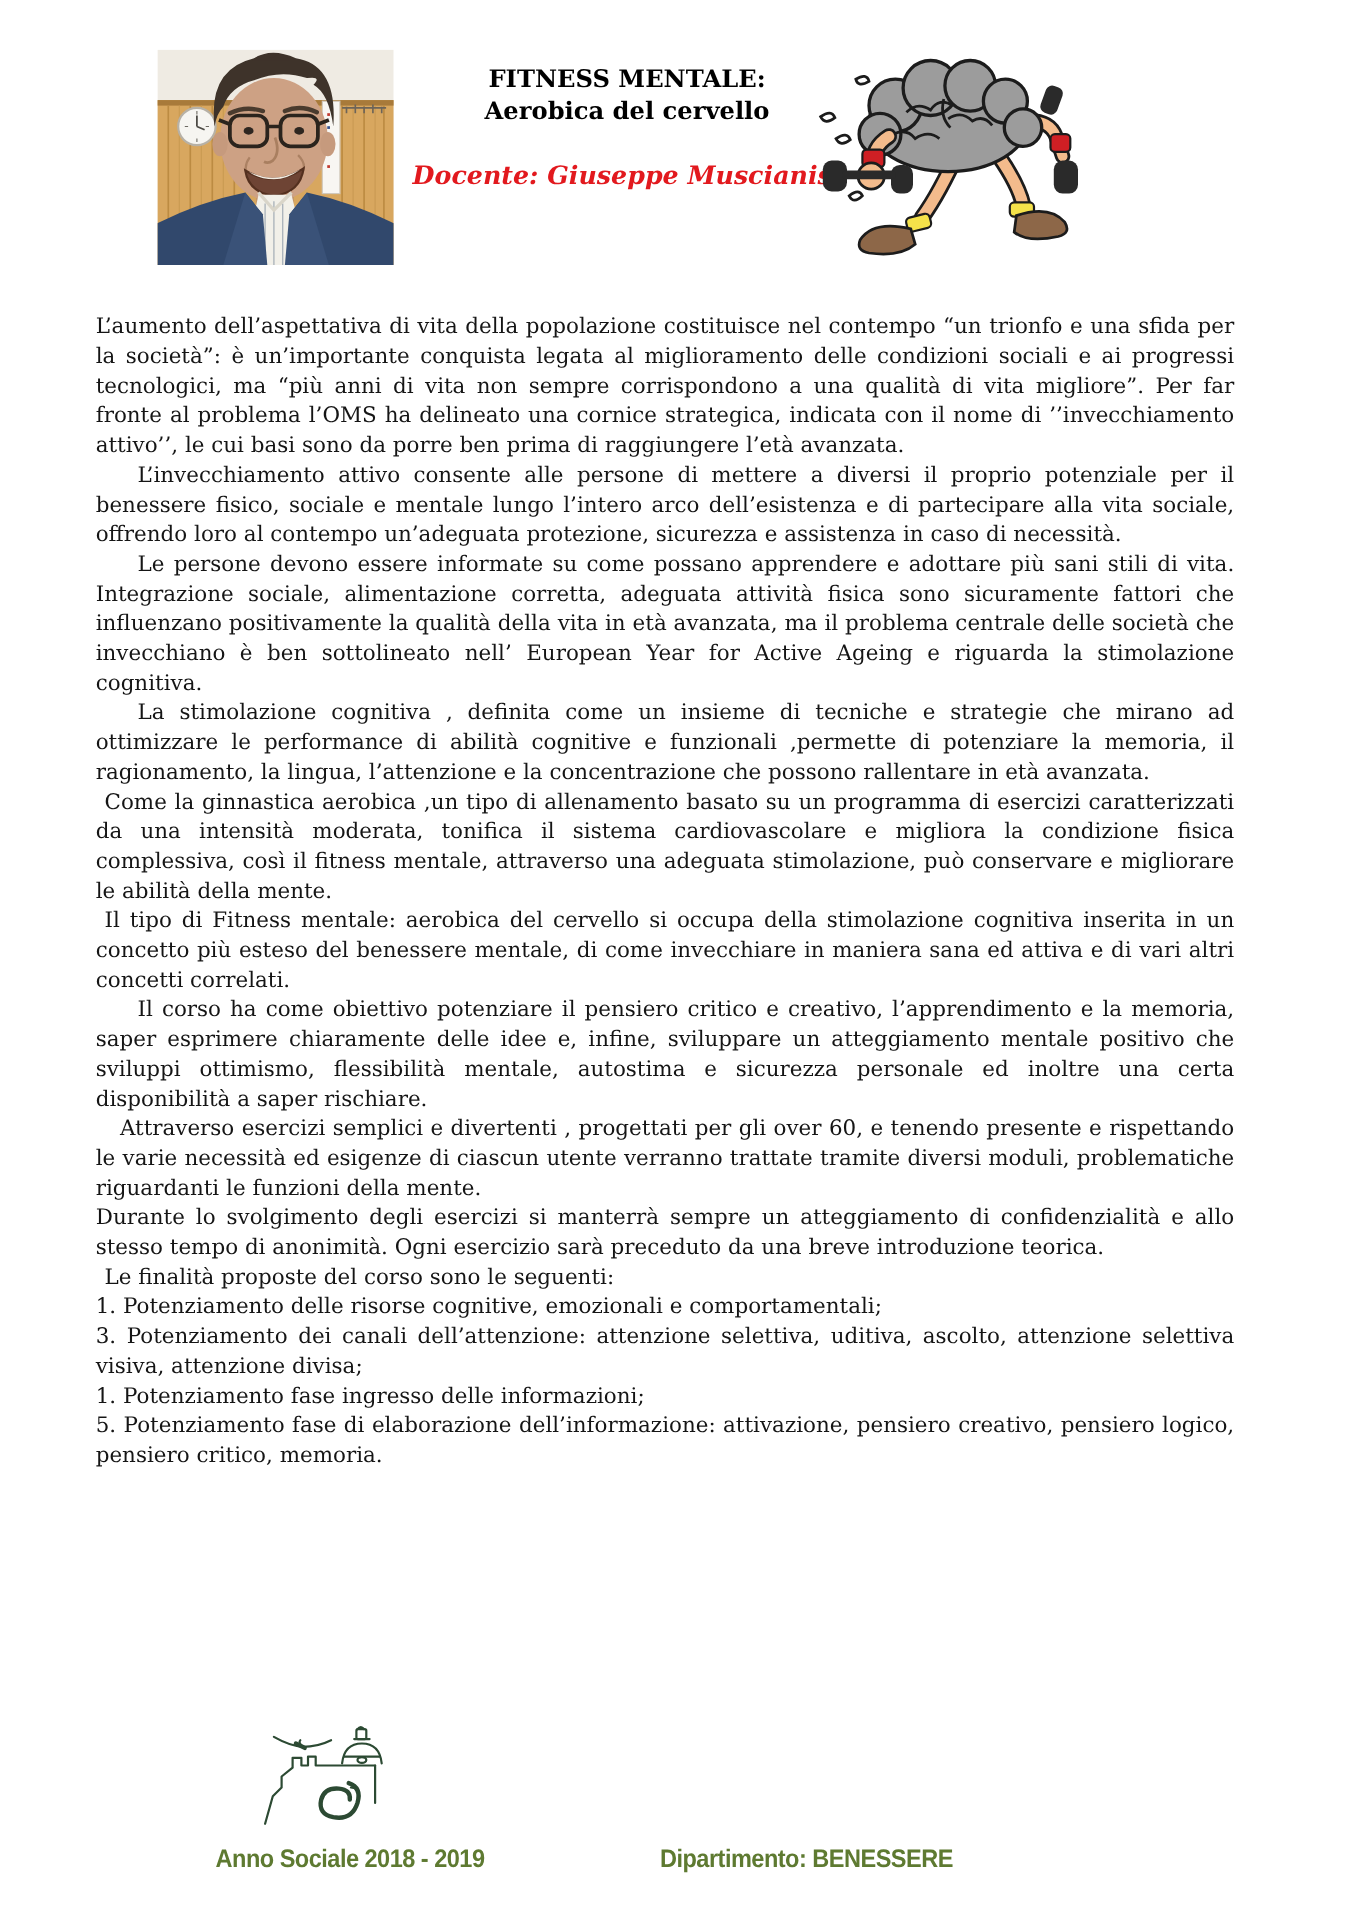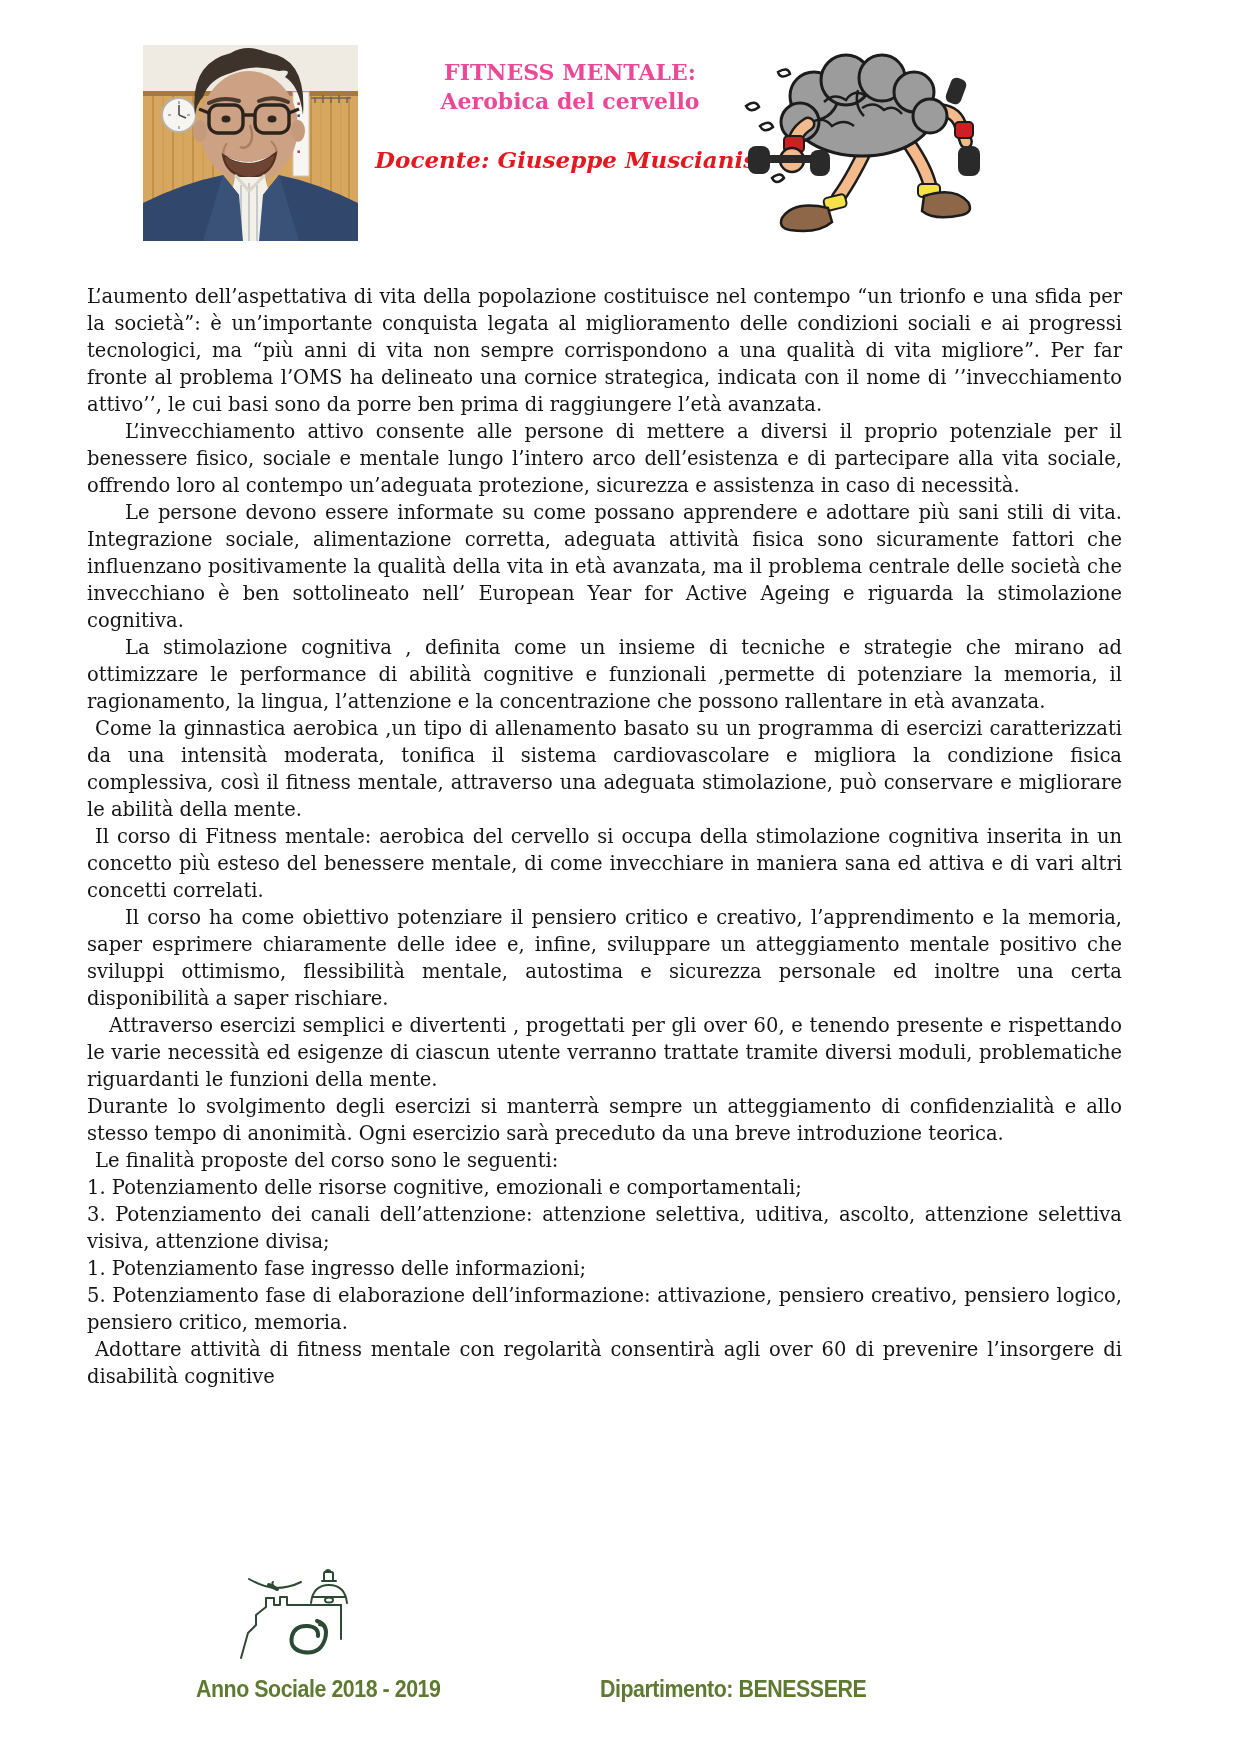--- a/index.html
+++ b/index.html
@@ -2,21 +2,21 @@
 <html><head>
 <meta charset="utf-8">
 <style>
   html,body{margin:0;padding:0;background:#9a9a9a;}
   .page{position:relative;width:1240px;height:1754px;background:#ffffff;margin:0 auto;
         font-family:"DejaVu Serif",serif;color:#151515;overflow:hidden;}
 
   
   .photo{position:absolute;left:143px;top:45px;width:215px;height:196px;overflow:hidden;}
   .titleblock{position:absolute;left:370px;top:58px;width:400px;text-align:center;
-              font-weight:bold;font-size:22px;line-height:29px;color:#ec4899;}
+              font-weight:bold;font-size:22px;line-height:29px;color:#000000;}
   .docente{position:absolute;left:345px;top:146px;width:450px;text-align:center;
            font-weight:bold;font-style:italic;font-size:23px;color:#e2191e;}
   .cartoon{position:absolute;left:712px;top:50px;width:278px;height:186px;}
 
   
   .bodytext{position:absolute;left:87px;top:283px;width:1035px;
             font-size:19.5px;line-height:27px;text-align:justify;}
   .bodytext p{margin:0;}
   .ind{text-indent:38px;}
   .ind-sm{text-indent:22px;}
@@ -172,30 +172,29 @@
       <rect x="54" y="105" width="48" height="8" rx="3" fill="#2a2a2a"></rect>
     </svg>
   </div>
 
   <div class="bodytext">
     <p>L’aumento dell’aspettativa di vita  della popolazione costituisce nel contempo “un trionfo e una sfida per la società”: è un’importante conquista legata al miglioramento delle condizioni sociali e ai progressi tecnologici, ma “più anni di vita non sempre corrispondono a una qualità di vita migliore”. Per far fronte al  problema l’OMS  ha delineato una cornice strategica, indicata con il nome di ’’invecchiamento attivo’’, le cui basi sono da porre ben prima di raggiungere  l’età avanzata.</p>
     <p class="ind">L’invecchiamento attivo consente alle persone di mettere a diversi il proprio potenziale per il benessere fisico, sociale e mentale lungo l’intero arco dell’esistenza e di  partecipare alla vita sociale, offrendo loro al contempo un’adeguata protezione, sicurezza e assistenza in caso di necessità.</p>
     <p class="ind">Le persone devono essere informate  su come possano apprendere e adottare  più sani stili di vita. Integrazione sociale, alimentazione corretta, adeguata attività fisica sono sicuramente fattori che influenzano positivamente  la qualità della vita in età avanzata, ma il problema centrale delle società che invecchiano è  ben sottolineato nell’ European Year for Active Ageing e riguarda la stimolazione cognitiva.</p>
     <p class="ind">La stimolazione cognitiva , definita come un insieme di tecniche e strategie che mirano ad ottimizzare le performance di abilità cognitive e funzionali ,permette di potenziare la memoria, il ragionamento, la lingua, l’attenzione e la concentrazione che possono rallentare in età avanzata.</p>
     <p class="ind-xs gap">Come la ginnastica aerobica ,un tipo di allenamento basato su un programma di esercizi caratterizzati da una intensità moderata, tonifica il sistema cardiovascolare e migliora la condizione fisica complessiva, così il fitness mentale, attraverso una adeguata stimolazione, può conservare e migliorare le abilità della mente.</p>
-    <p class="ind-xs"><span>Il corso di </span><span class="bold">Fitness mentale: aerobica del cervello</span><span>  si occupa della stimolazione cognitiva inserita in un concetto più esteso del benessere mentale, di come invecchiare in maniera sana ed attiva e di vari altri concetti correlati.</span></p>
+    <p class="ind-xs"><span>Il tipo di </span><span class="bold">Fitness mentale: aerobica del cervello</span><span>  si occupa della stimolazione cognitiva inserita in un concetto più esteso del benessere mentale, di come invecchiare in maniera sana ed attiva e di vari altri concetti correlati.</span></p>
     <p class="ind">Il corso ha come obiettivo potenziare  il pensiero critico e creativo, l’apprendimento e la memoria, saper esprimere chiaramente delle idee e, infine, sviluppare un atteggiamento mentale positivo che sviluppi ottimismo, flessibilità mentale, autostima e sicurezza personale ed inoltre una certa disponibilità a saper rischiare.</p>
     <p class="ind-sm">Attraverso esercizi semplici e divertenti , progettati per gli over 60, e tenendo presente e rispettando le varie necessità ed esigenze di ciascun utente  verranno trattate tramite diversi moduli, problematiche riguardanti  le funzioni della mente.</p>
     <p>Durante lo svolgimento degli esercizi si manterrà  sempre un atteggiamento di confidenzialità e allo stesso tempo di anonimità. Ogni esercizio sarà preceduto  da una breve introduzione teorica.</p>
     <p class="ind-xs">Le finalità proposte del corso sono le seguenti:</p>
     <p class="li">1. Potenziamento delle risorse cognitive, emozionali e comportamentali;</p>
     <p class="li">3. Potenziamento dei canali dell’attenzione: attenzione selettiva, uditiva, ascolto, attenzione selettiva visiva, attenzione divisa;</p>
     <p class="li">1. Potenziamento fase ingresso delle informazioni;</p>
     <p class="li">5. Potenziamento fase di elaborazione dell’informazione: attivazione, pensiero creativo, pensiero logico, pensiero critico, memoria.</p>
-    <p class="ind-xs gap-lg">Adottare attività di fitness mentale con regolarità consentirà agli over 60 di prevenire l’insorgere di disabilità cognitive</p>
   </div>
 
   <div class="logo">
     <svg width="140" height="110" viewBox="0 0 140 110">
       <g fill="none" stroke="#2c4a33" stroke-width="2" stroke-linecap="round" stroke-linejoin="round">
 
         <path d="M24,16 q14,8 26,9 q-4,-4 -2,-6"></path>
         <path d="M50,25 q14,0 26,-6"></path>
         <path d="M44,22 l8,4" stroke-width="4"></path>
 

